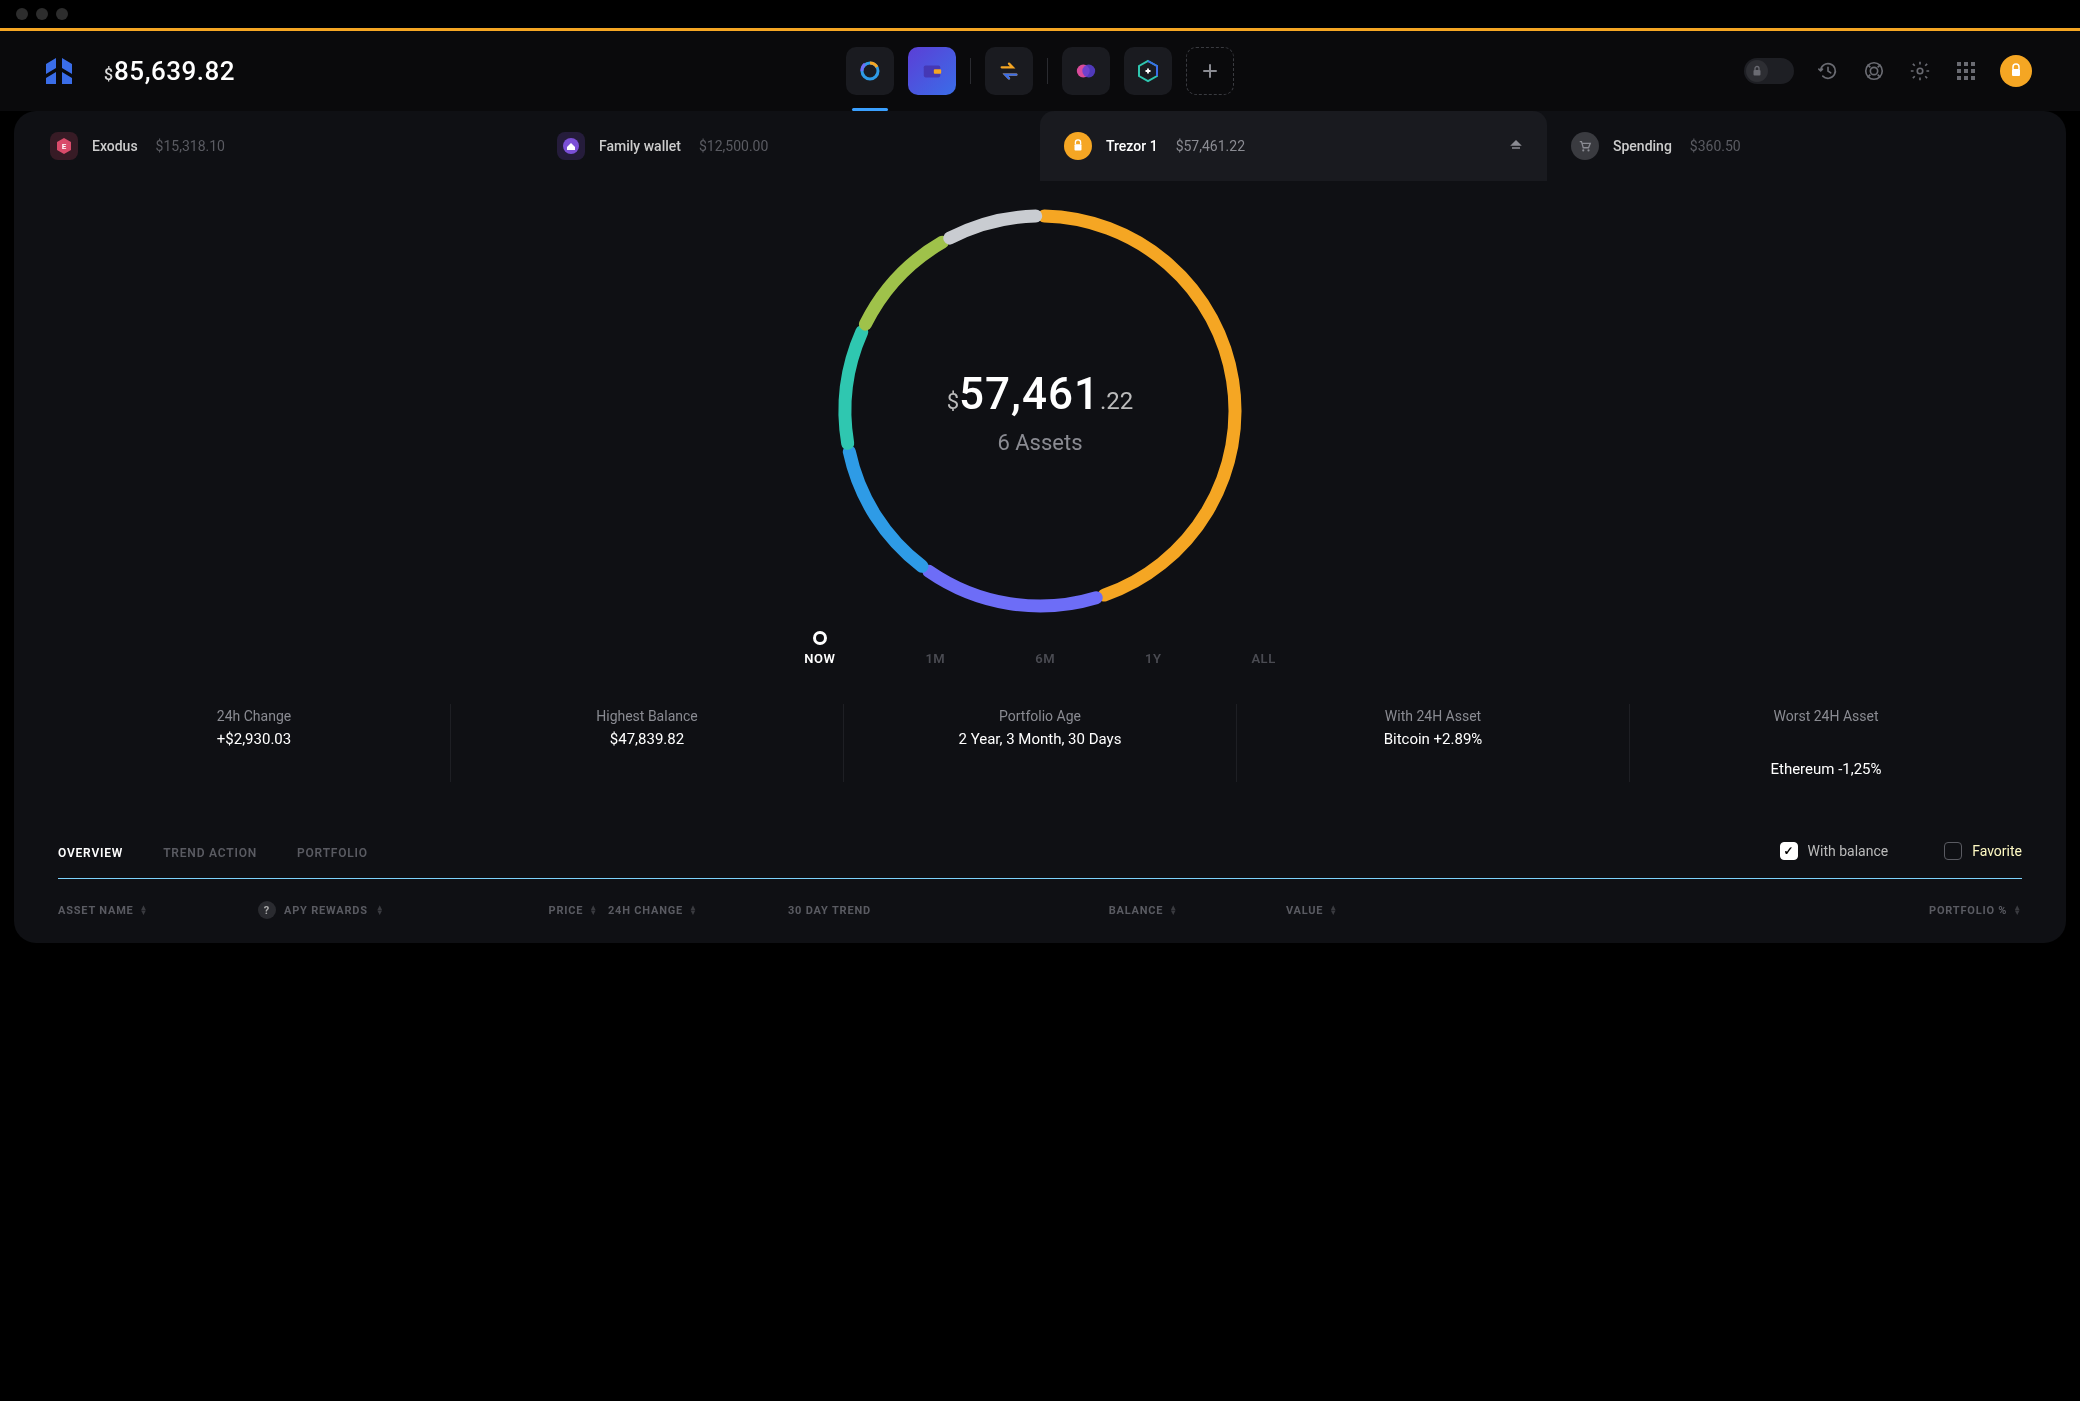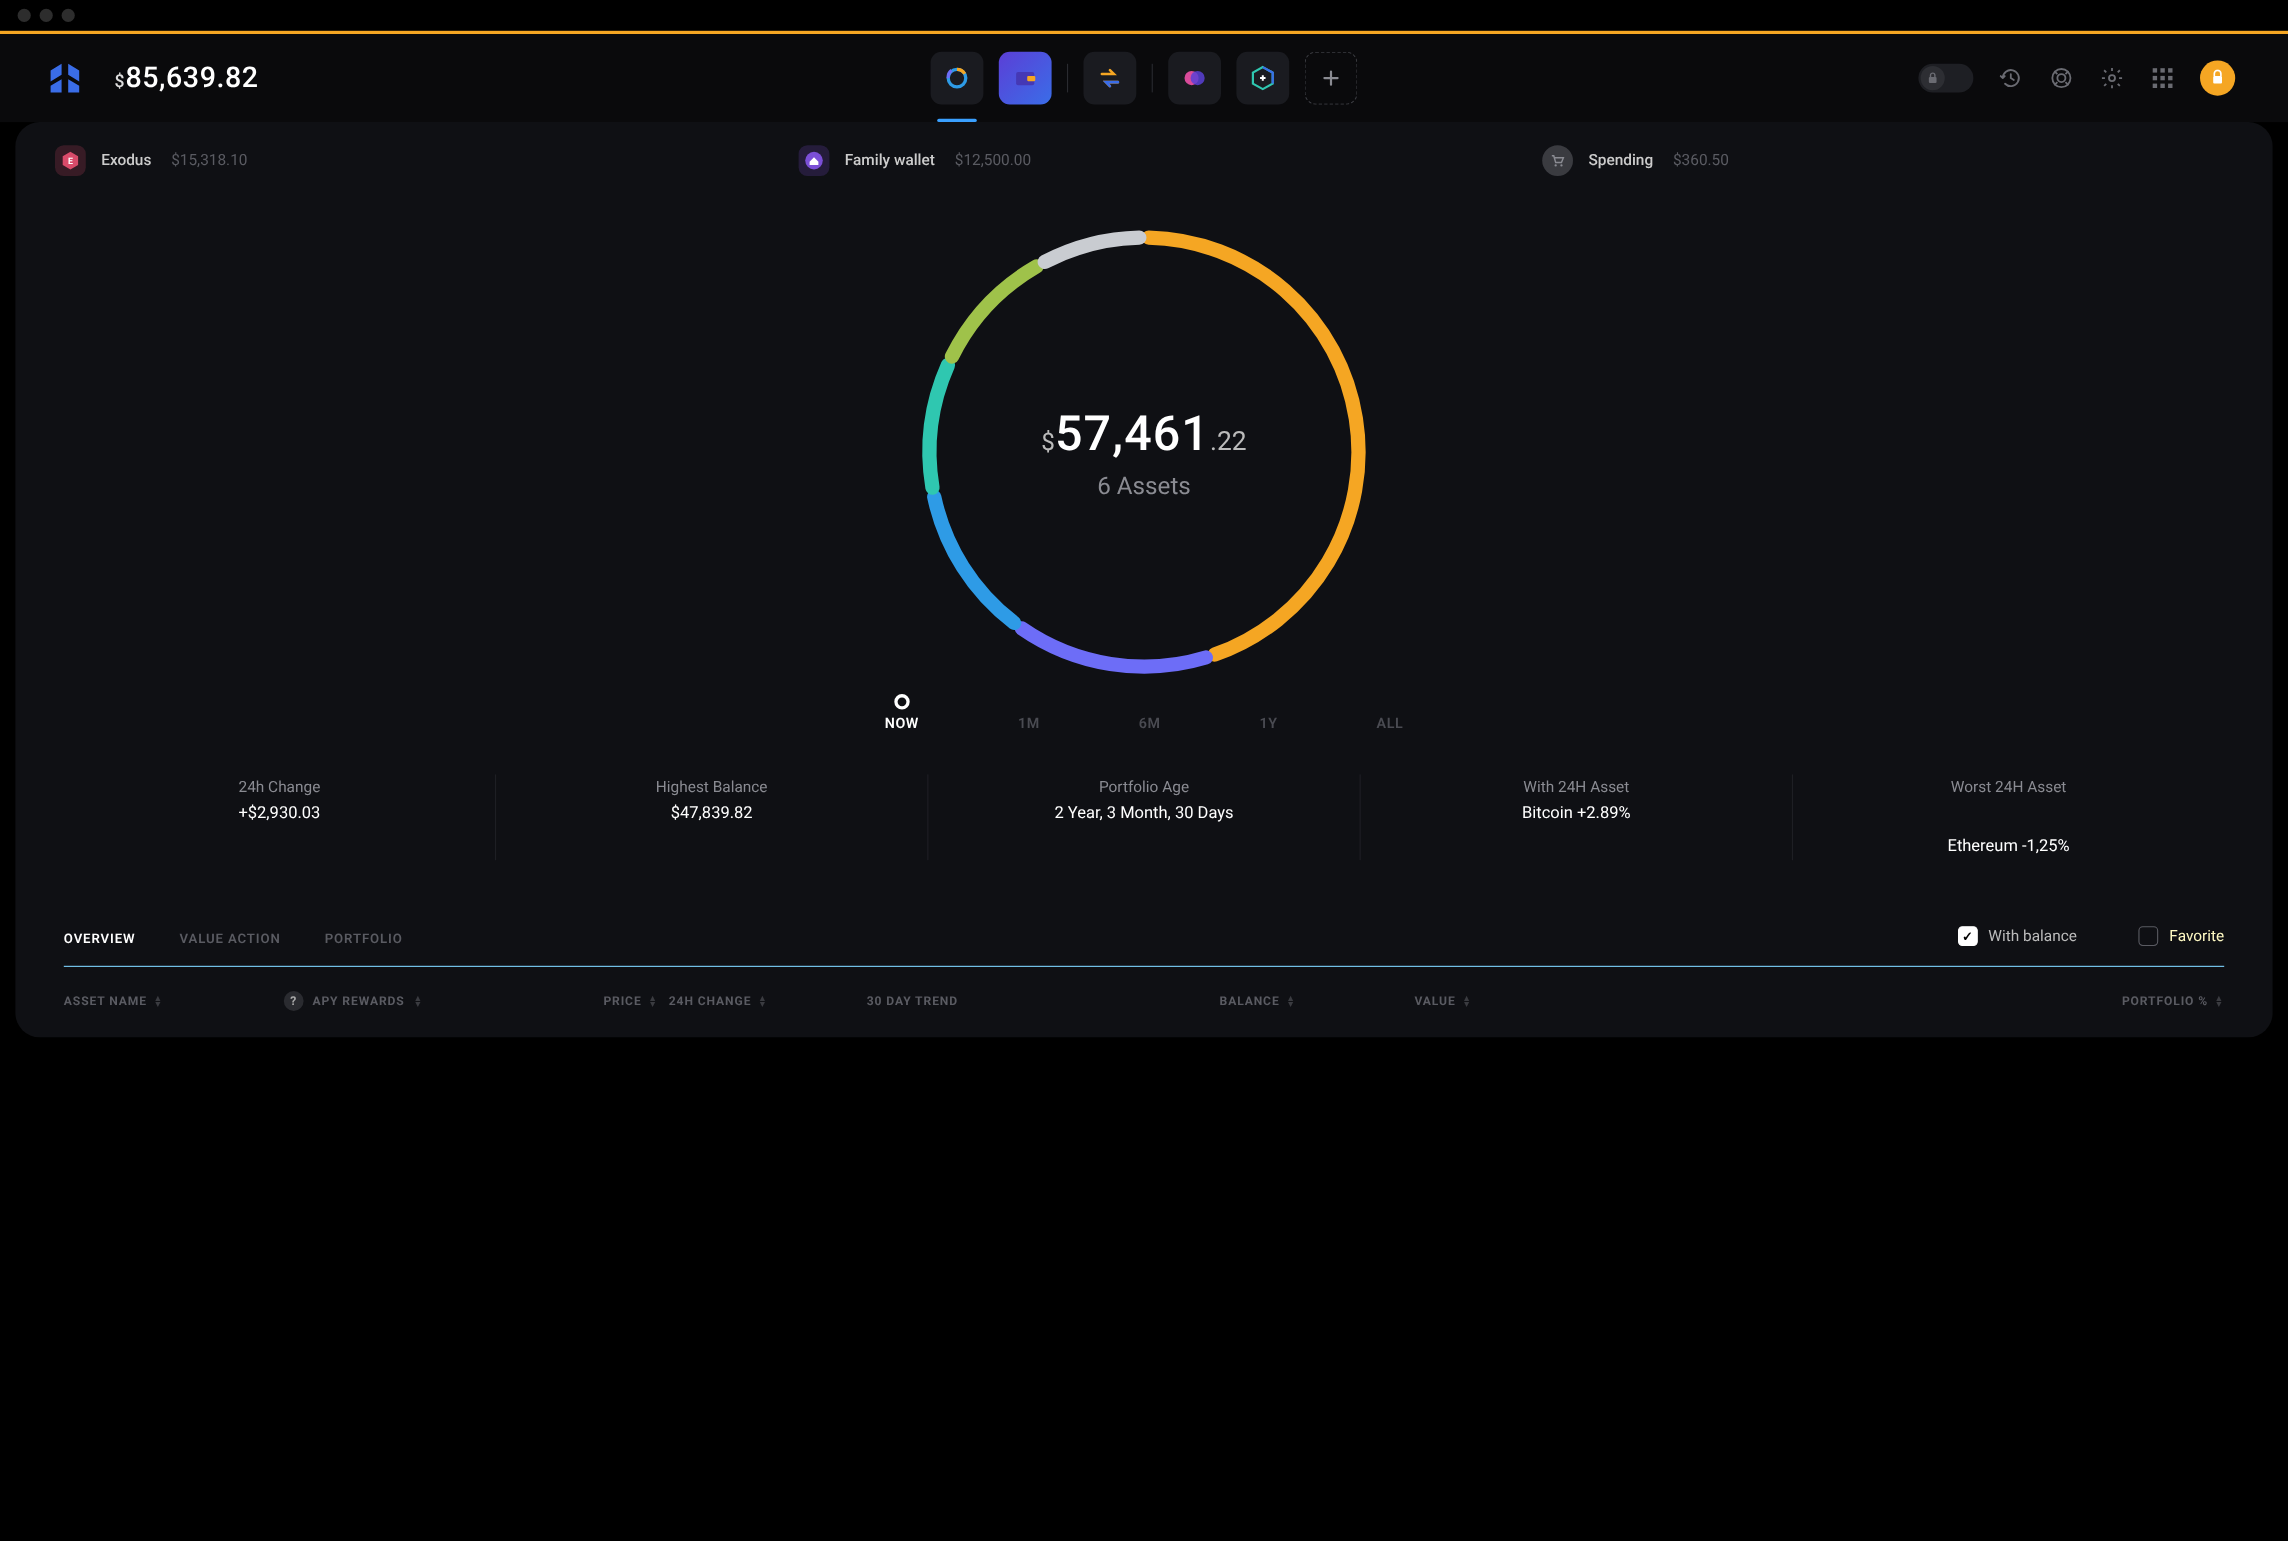--- a/index.html
+++ b/index.html
@@ -228,20 +228,35 @@
     <div class="wallet-tab">
       <div class="icon" style="background:#7b4fd633;">
         <svg width="18" height="18" viewBox="0 0 18 18">
             <circle cx="9" cy="9" r="8" fill="#7b4fd6"></circle>
             <path d="M5 10 L9 6 L13 10 V13 H5 Z" fill="#fff"></path>
           </svg>
       </div>
       <span class="name">Family wallet</span>
       <span class="bal">$12,500.00</span>
     </div>
+    <div class="wallet-tab active">
+      <div class="icon" style="background:#f5a623; border-radius:50%;">
+        <svg width="14" height="14" viewBox="0 0 16 16">
+            <rect x="4" y="6" width="8" height="7" rx="1" fill="#fff"></rect>
+            <path d="M5 6 V4 a3 3 0 0 1 6 0 V6" fill="none" stroke="#fff" stroke-width="1.5"></path>
+          </svg>
+      </div>
+      <span class="name" style="color:#fff;">Trezor 1</span>
+      <span class="bal" style="color:#8a8b92;">$57,461.22</span>
+      <span class="eject">
+        <svg width="14" height="14" viewBox="0 0 14 14">
+            <path d="M3 7 L7 3 L11 7 Z M3 10 h8" fill="#8a8b92" stroke="#8a8b92" stroke-width="1.5"></path>
+          </svg>
+      </span>
+    </div>
     <div class="wallet-tab">
       <div class="icon" style="background:#3a3b40; border-radius:50%;">
         <svg width="14" height="14" viewBox="0 0 16 16">
             <path d="M2 3 h2 l2 7 h6 l2-5 H5" fill="none" stroke="#8a8b92" stroke-width="1.5"></path>
             <circle cx="6" cy="13" r="1.2" fill="#8a8b92"></circle>
             <circle cx="12" cy="13" r="1.2" fill="#8a8b92"></circle>
           </svg>
       </div>
       <span class="name">Spending</span>
       <span class="bal">$360.50</span>
@@ -311,21 +326,21 @@
     </div>
     <div class="stat">
       <div class="label">Worst 24H Asset</div>
       <div class="value">Ethereum -1,25%</div>
     </div>
   </div>
 
   <div class="table-area">
     <div class="table-tabs">
       <div class="ttab active">OVERVIEW</div>
-      <div class="ttab">VALUE ACTION</div>
+      <div class="ttab">TREND ACTION</div>
       <div class="ttab">PORTFOLIO</div>
       <div class="spacer"></div>
       <div class="filter">
         <div class="checkbox checked"></div>
         <span>With balance</span>
       </div>
       <div class="filter" style="color:#fef9c3;margin-left:16px;">
         <div class="checkbox"></div>
         <span>Favorite</span>
       </div>

